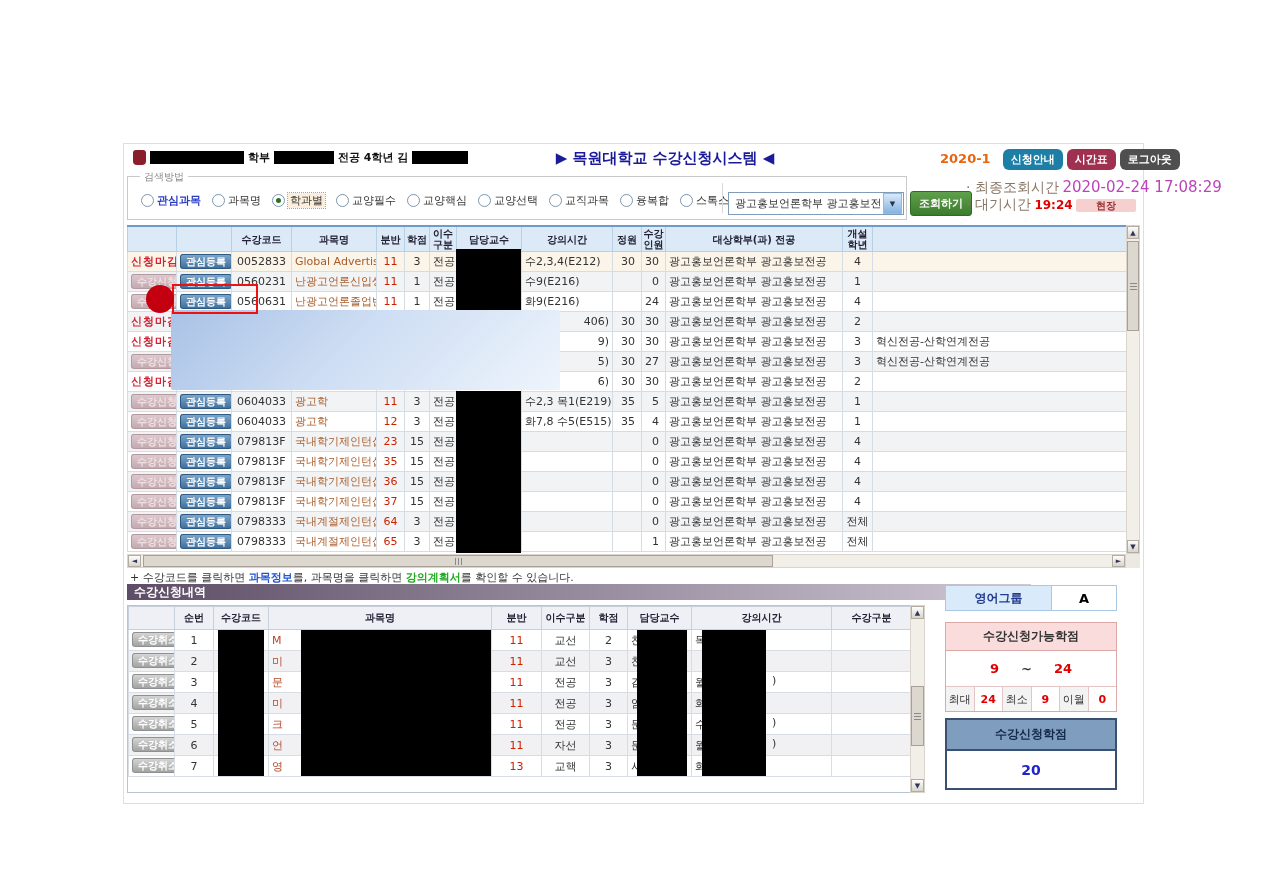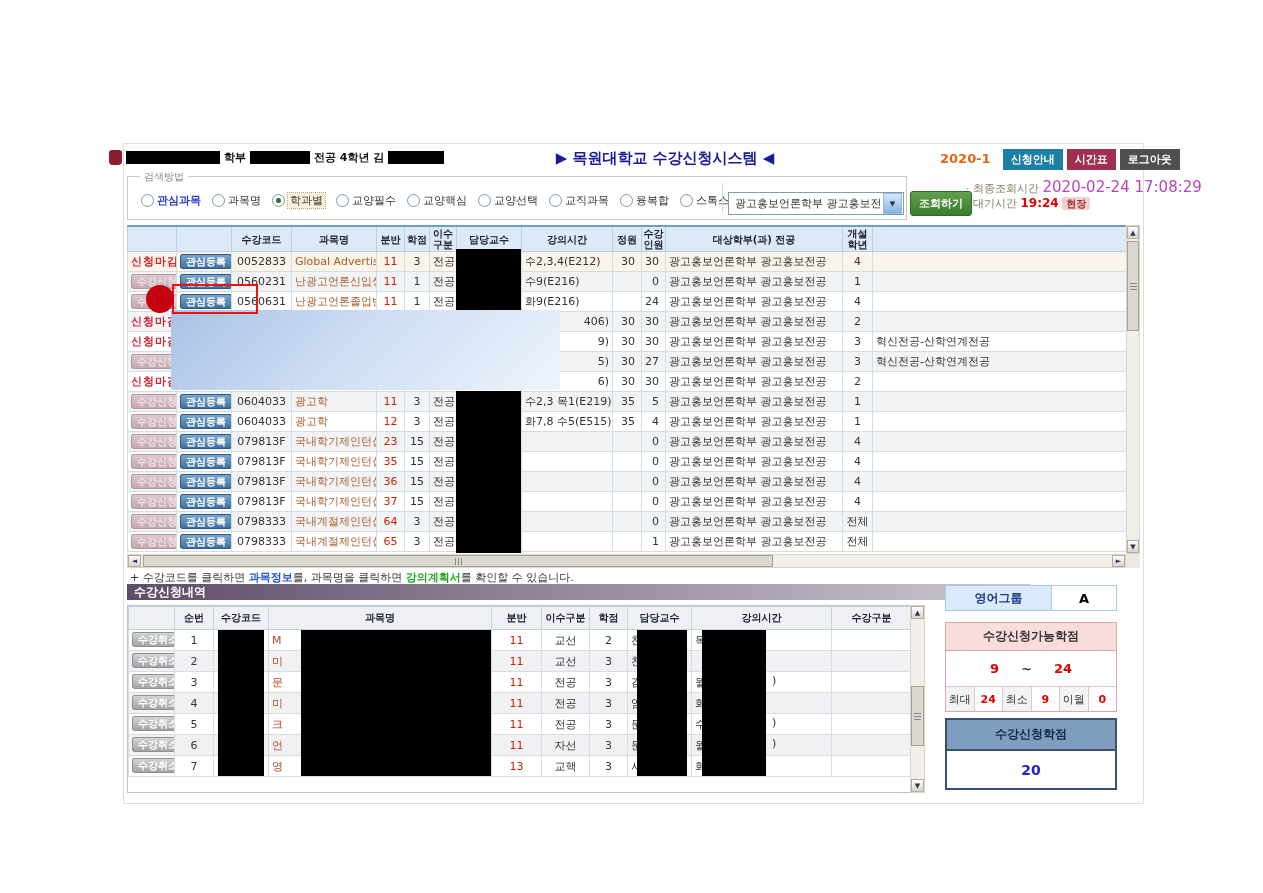--- a/index.html
+++ b/index.html
@@ -6,43 +6,43 @@
   #page{position:relative;width:1263px;height:893px;background:#fff;
         font-family:"DejaVu Sans","Liberation Sans",sans-serif;font-size:11px;color:#333;overflow:hidden;}
   .abs{position:absolute;}
   .frame{border:1px solid #dedede;}
   
   .student{display:flex;align-items:center;gap:4px;font-size:11px;font-weight:bold;color:#111;}
   .logo{width:13px;height:15px;background:#8b1e2d;border-radius:3px 3px 4px 4px;display:inline-block;}
   .redact{display:inline-block;height:13px;background:#000;}
   .title{font-size:15px;font-weight:bold;color:#1a1a9a;text-align:center;}
   .sem{font-size:13px;font-weight:bold;color:#e8650f;margin-right:8px;}
-  .hbtn{display:inline-block;color:#fff;font-size:11px;font-weight:bold;padding:3px 8px;border-radius:0;margin-left:4px;cursor:pointer;}
+  .hbtn{display:inline-block;color:#fff;font-size:11px;font-weight:bold;padding:3px 8px;border-radius:6px;margin-left:4px;cursor:pointer;}
   .hbtn.notice{background:#1d7fa6;} .hbtn.tt{background:#a03050;} .hbtn.logout{background:#4f4f4f;}
   
   .fset{border:1px solid #c9c9c9;border-radius:0;background:#fff;}
   .legend{position:absolute;top:-7px;left:12px;background:#fff;padding:0 4px;font-size:10px;color:#8a8a8a;}
   .radios{display:flex;align-items:center;gap:11px;position:absolute;left:13px;top:16px;}
   .radio-item{display:flex;align-items:center;gap:3px;cursor:pointer;}
   .radio{width:11px;height:11px;border:1px solid #7d96ad;border-radius:50%;background:#fff;position:relative;display:inline-block;}
   .sel .radio::after{content:"";position:absolute;left:3px;top:3px;width:5px;height:5px;border-radius:50%;background:#2d6e2d;}
   .rlabel{font-size:11px;color:#333;}
   .accent .rlabel{color:#2a3cc4;font-weight:bold;}
   .hl .rlabel{background:#fceedd;outline:1px dotted #cf9a5a;padding:0 2px;}
   .vdiv{position:absolute;width:1px;background:#d7d7d7;}
   .dd{position:absolute;border:1px solid #7f9db9;background:#fff;height:21px;display:flex;align-items:center;}
   .dd-text{flex:1;padding-left:6px;font-size:11px;color:#333;white-space:nowrap;overflow:hidden;}
   .dd-btn{width:17px;height:19px;margin:1px;background:linear-gradient(#d8e9fb,#86b3e0);border:1px solid #9ab8d8;
           display:flex;align-items:center;justify-content:center;font-size:7px;color:#234;}
   .btn-search{position:absolute;background:linear-gradient(#5fa04c,#3c7c2e);border:1px solid #2e6a22;border-radius:3px;
           color:#fff;font-size:11px;font-weight:bold;padding:4px 8px;cursor:pointer;}
-  .qlabel{color:#897868;font-size:11px;}
+  .qlabel{color:#897868;font-size:14px;}
   .qval{color:#bb44bb;font-size:15px;}
   .wval{color:#e00000;font-size:12px;font-weight:bold;}
-  .badge{background:#f6cfcf;color:#993333;font-size:10px;font-weight:bold;padding:1px 4px;border-radius:2px;}
+  .badge{background:#f6cfcf;color:#993333;font-size:10px;font-weight:bold;padding:1px 20px;border-radius:2px;}
   
   #ctable{border-collapse:collapse;table-layout:fixed;width:999px;background:#fff;font-size:11px;}
   #ctable th{background:#dce9f7;color:#223;border:1px solid #b9cfe4;font-weight:bold;font-size:10px;
              white-space:pre-line;line-height:11px;height:24px;padding:0 1px;border-top:2px solid #6f9cc6;}
   #ctable td{border:1px solid #d4dde6;height:19px;padding:0 3px;white-space:nowrap;overflow:hidden;}
   #ctable tbody tr:nth-child(even){background:#f2f3f5;}
   #ctable tbody tr:first-child{background:#fbf4e8;}
   .c-ban{color:#cc2200;text-align:center;}
   .c-credit,.c-type,.c-code,.c-year{text-align:center;}
   .c-quota,.c-enr{text-align:right;padding-right:6px !important;}
@@ -102,21 +102,21 @@
   .blue-ov{background:linear-gradient(135deg,#a9c2e6 0%,#cdddf3 45%,#eef4fc 100%);border-radius:2px;}
   .red-rect{border:2px solid #ee1111;}
   .red-dot{background:#c40010;border-radius:50%;}
 </style>
 </head>
 <body>
 
 <div id="page">
   <div class="abs frame" style="left:123px;top:143px;width:1019px;height:659px;"></div>
 
-  <div class="abs student" style="left:109px;top:150px;">
+  <div class="abs student" style="left:133px;top:150px;">
     <span class="logo"></span>
     <span class="redact" style="width:94px;"></span>
     <span>학부</span>
     <span class="redact" style="width:60px;"></span>
     <span>전공 4학년 김</span>
     <span class="redact" style="width:56px;"></span>
   </div>
   <div class="abs title" style="left:500px;top:149px;width:330px;">▶ 목원대학교 수강신청시스템 ◀</div>
   <div class="abs" style="left:940px;top:149px;width:200px;text-align:right;white-space:nowrap;">
     <span class="sem">2020-1</span><span class="hbtn notice">신청안내</span><span class="hbtn tt">시간표</span><span class="hbtn logout">로그아웃</span>

